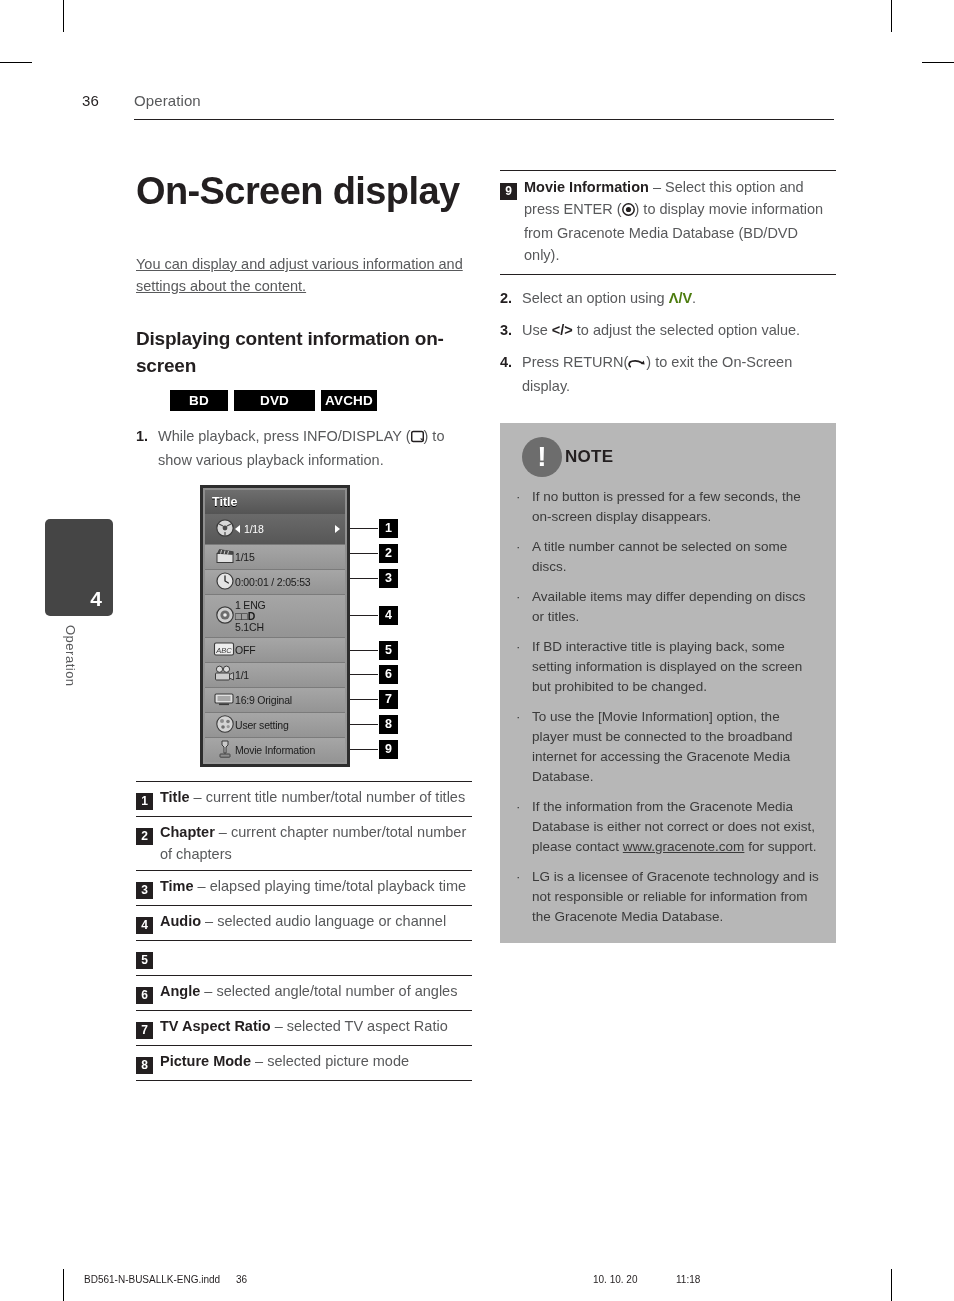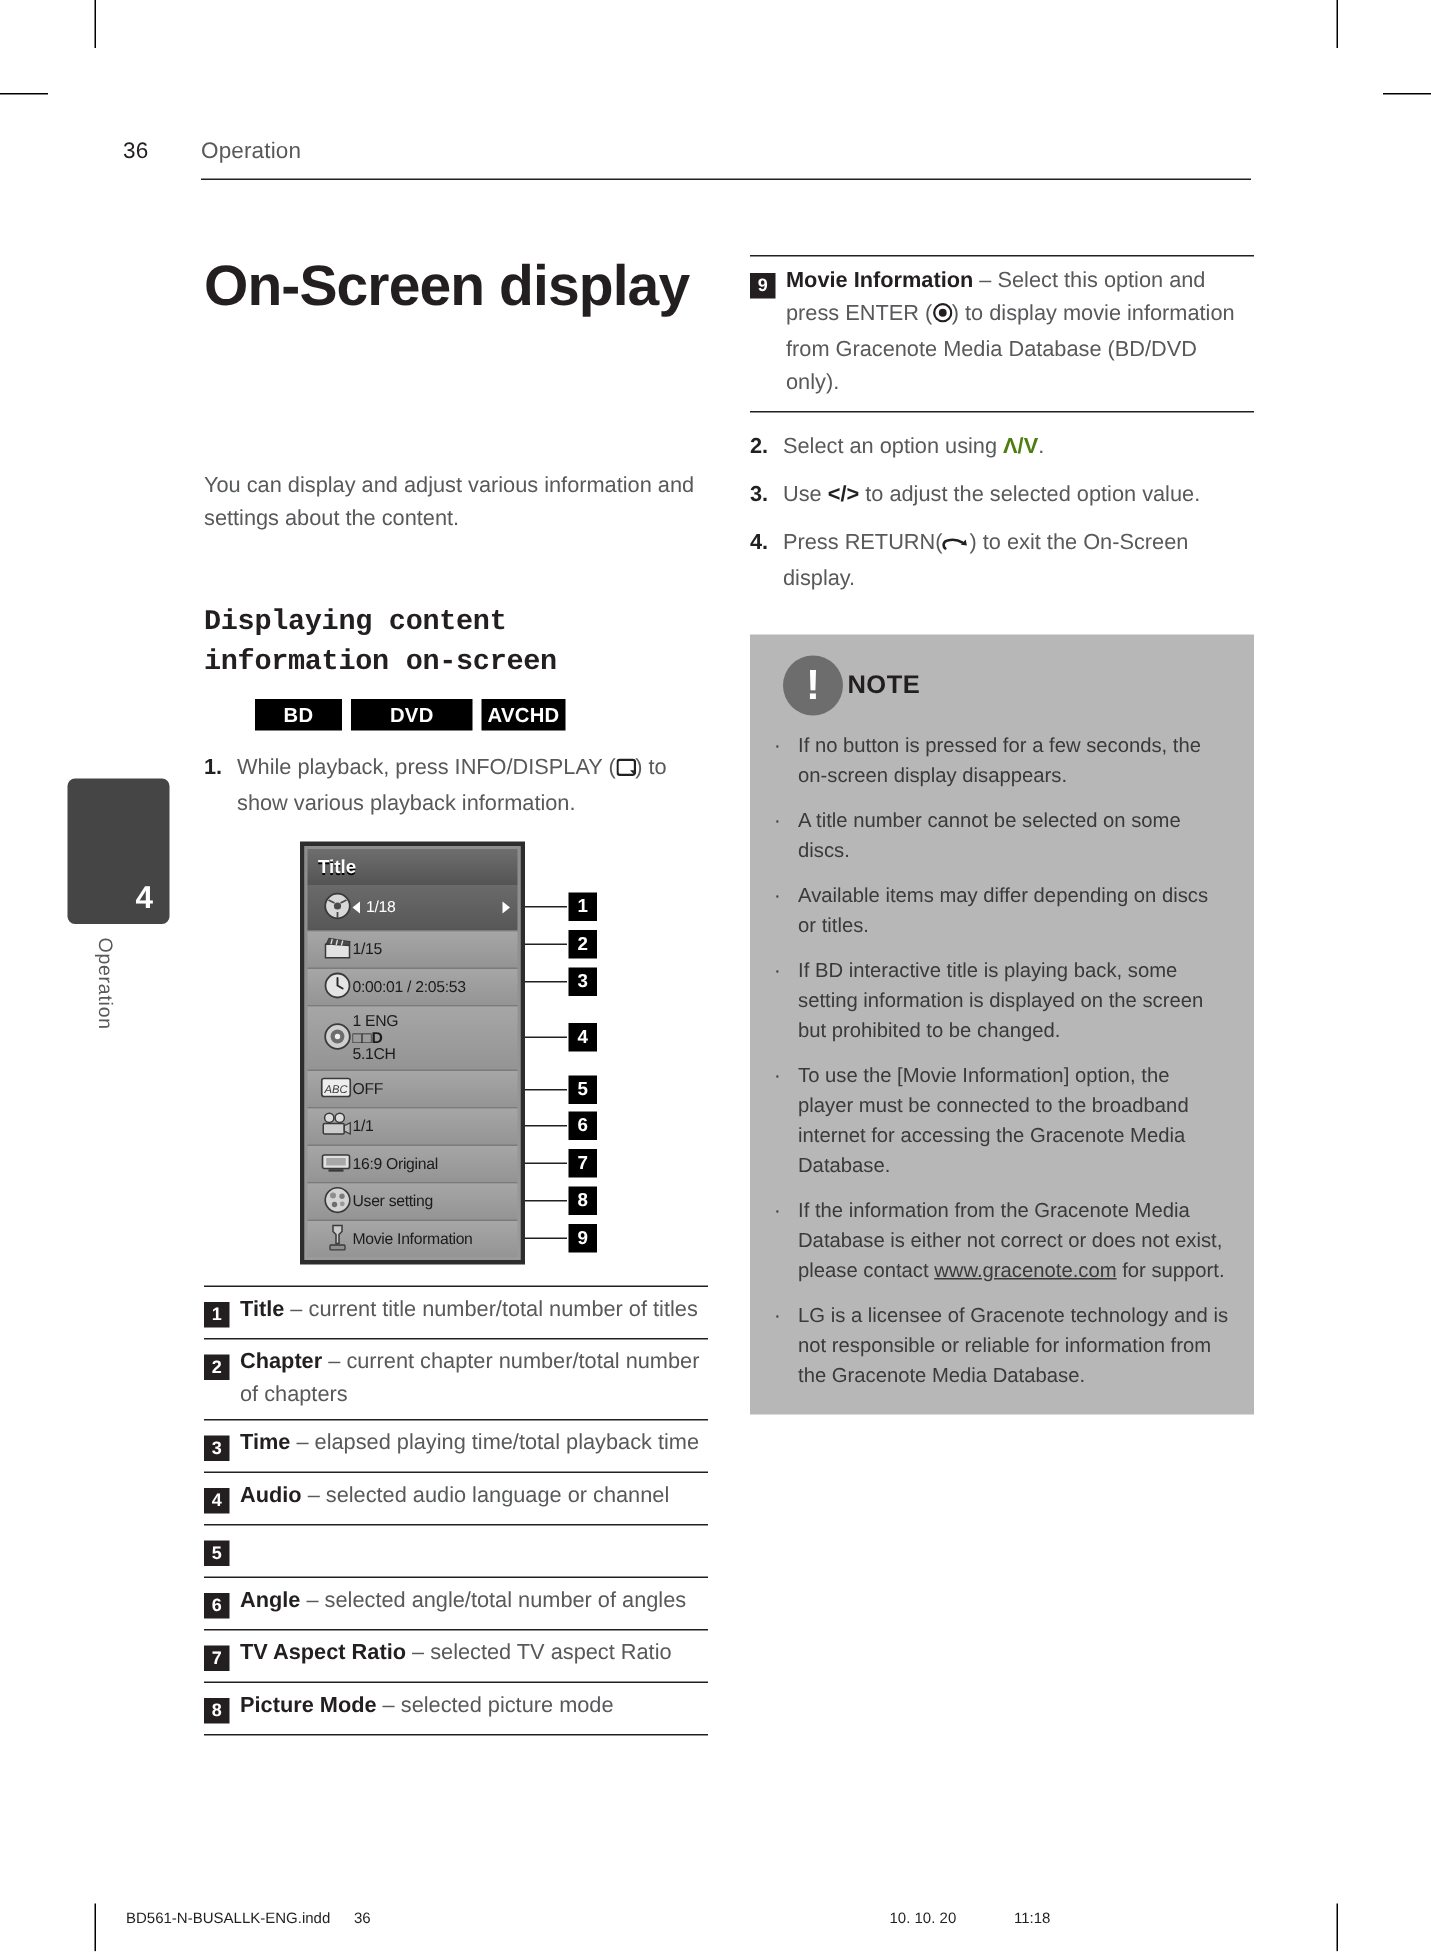--- a/index.html
+++ b/index.html
@@ -346,23 +346,23 @@
 
   <div id="chapter-tab">
     <div id="chapter-number">4</div>
   </div>
   <div id="chapter-label">Operation</div>
 
   <div class="col" id="col-left">
 
     <h1 id="title">On-Screen display</h1>
 
-    <p class="body-text" style="margin-top:100px;">You can display and adjust various information and settings about the content.</p>
-
-    <h2 class="subhead" style="margin-top:44px;font-family:Liberation Mono, monospace;">Displaying content information on-screen</h2>
+    <p class="body-text" style="margin-top:40px;text-decoration:underline;">You can display and adjust various information and settings about the content.</p>
+
+    <h2 class="subhead" style="margin-top:28px;">Displaying content information on-screen</h2>
 
     <div class="badges" style="margin-top:11px;padding-left:34px;">
       <div class="badge bd">BD</div>
       <div class="badge dvd">DVD</div>
       <div class="badge avchd">AVCHD</div>
     </div>
 
     <div class="step" style="margin-top:14px;">
       <div class="num">1.</div>
       <div class="txt"><span>While playback, press INFO/DISPLAY (</span><span class="inline-ico"><svg width="13" height="13" viewBox="0 0 13 13">

